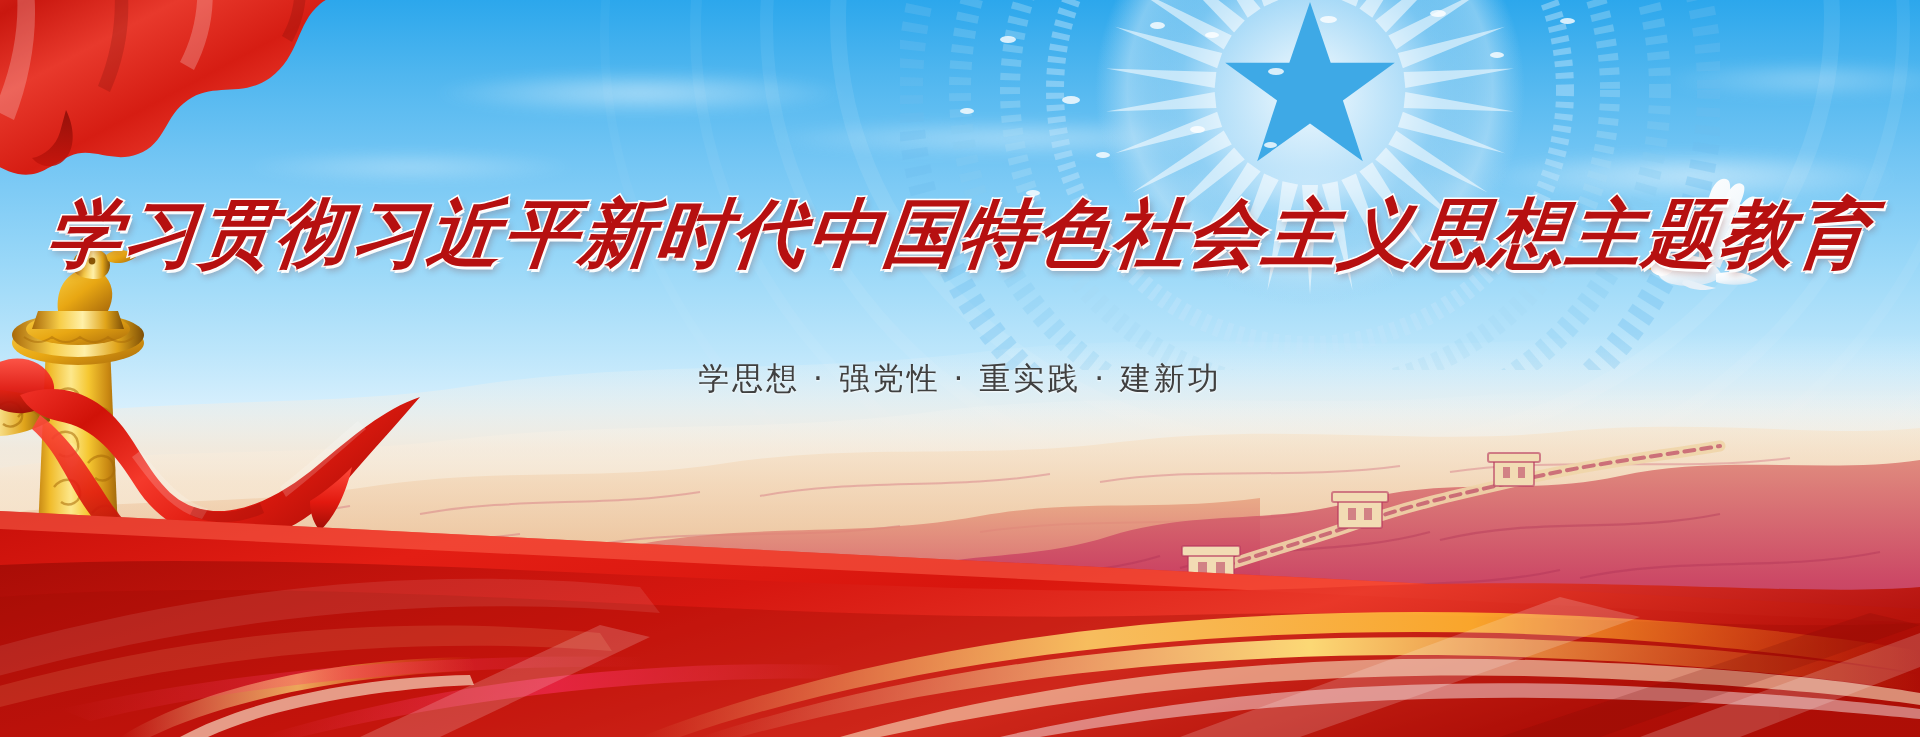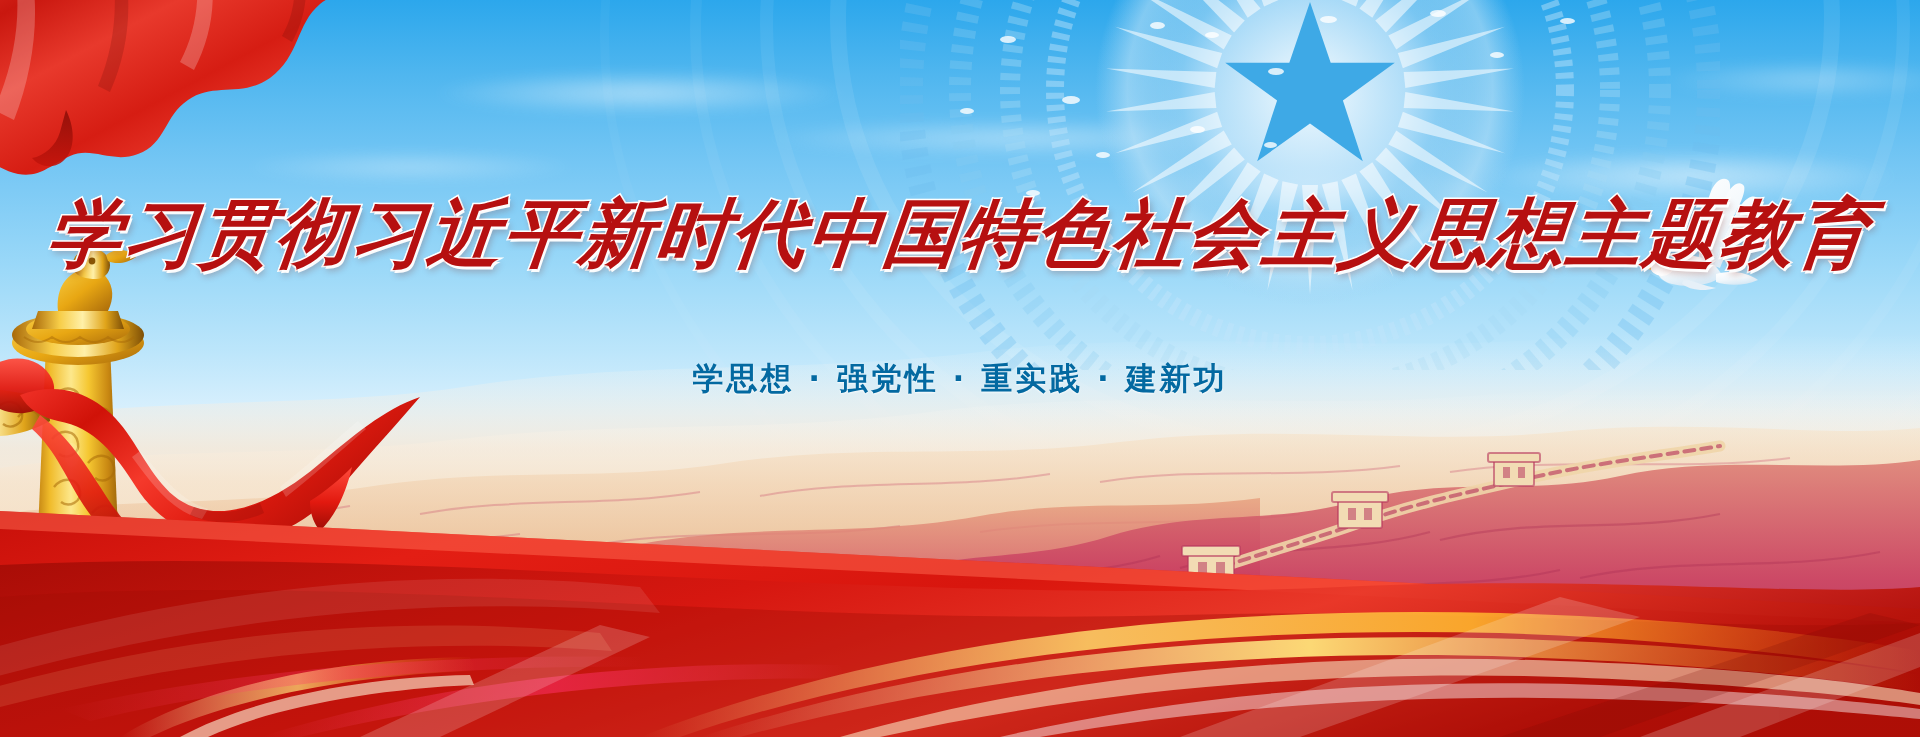--- a/index.html
+++ b/index.html
@@ -93,22 +93,22 @@
       2px 3px 0 rgba(255,255,255,.95),
       -1px -1px 0 rgba(255,255,255,.8),
       3px 5px 7px rgba(120,20,10,.28);
     transform:skewX(-6deg);
   }
   .subtitle-wrap { position:absolute; left:0; top:358px; width:1920px; text-align:center;
                    pointer-events:none; }
   .subtitle {
     display:inline-block;
     font-family:"DejaVu Sans","Liberation Sans",sans-serif;
-    font-weight:700; font-size:31px; letter-spacing:3px;
-    color:#0369a1;
+    font-weight:400; font-size:31px; letter-spacing:3px;
+    color:#404040;
     text-shadow:0 1px 2px rgba(255,255,255,.85);
   }
 </style>
 </head>
 <body>
 
 <div id="banner">
 
   <div class="sky"></div>
   <div class="cloud c1"></div>

